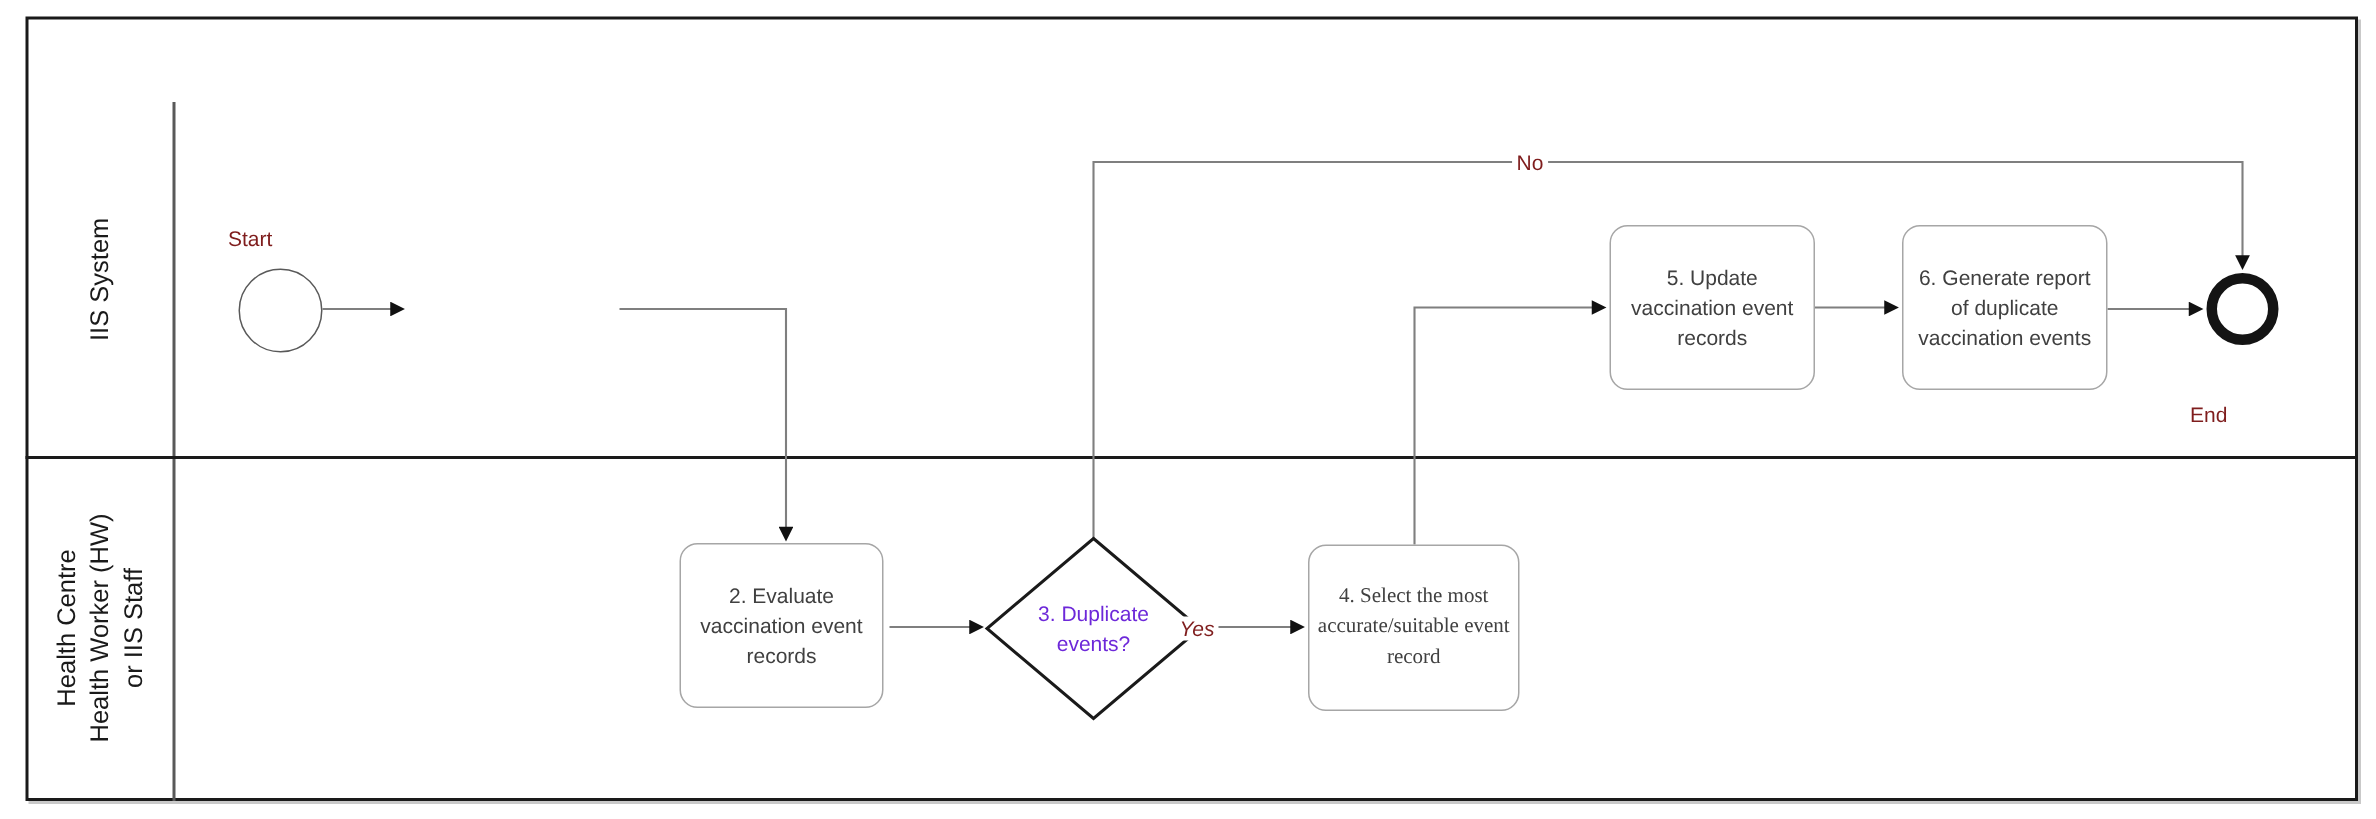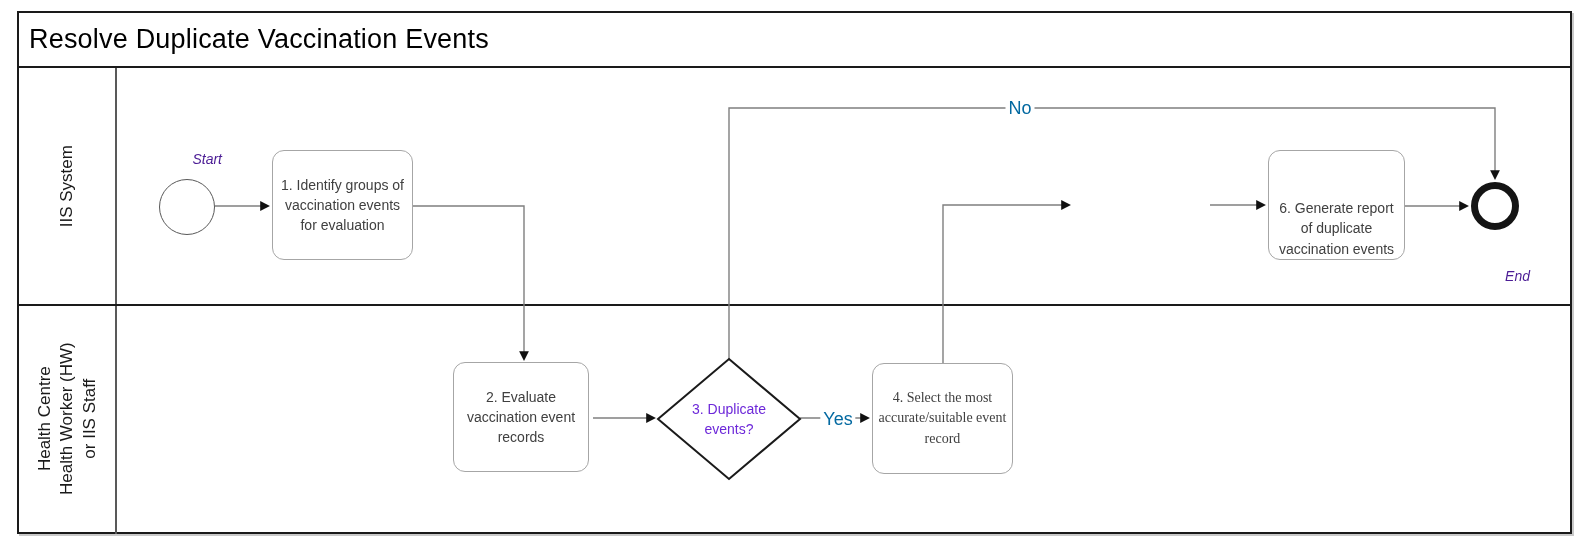--- a/index.html
+++ b/index.html
@@ -61,67 +61,64 @@
     text-align: center;
     color: #404040;
     font-size: 14px;
     line-height: 1.45;
     padding: 0 6px;
   }
   .task-1 { left: 272px;  top: 150px; width: 141px; height: 110px; }
   .task-2 { left: 453px;  top: 362px; width: 136px; height: 110px; }
   .task-4 { left: 872px;  top: 363px; width: 141px; height: 111px; padding: 0 5px; font-family: Liberation Serif, serif; }
   .task-5 { left: 1073px; top: 150px; width: 137px; height: 110px; }
-  .task-6 { left: 1268px; top: 150px; width: 137px; height: 110px; align-items: flex-end; }
+  .task-6 { left: 1268px; top: 150px; width: 137px; height: 110px; }
 
   .start-circle {
     left: 159px; top: 179px; width: 56px; height: 56px;
     border: 1.5px solid #595959; border-radius: 50%;
     box-sizing: border-box; background: #fff;
   }
   .end-circle {
     left: 1471px; top: 182px; width: 48px; height: 48px;
     border: 7px solid #141414; border-radius: 50%;
     box-sizing: border-box; background: #fff;
   }
   .event-label {
-    font-size: 14px; color: #4c1d95; text-align: right; font-style: italic;
+    font-size: 14px; color: #7f1d1d; text-align: left;
   }
   .start-label { left: 152px; top: 151px; width: 70px; }
   .end-label   { left: 1460px; top: 268px; width: 70px; }
 
   .gateway-label {
     left: 666px; top: 392px; width: 126px; height: 54px;
     display: flex; align-items: center; justify-content: center;
     text-align: center; color: #6d28d9; font-size: 14px; line-height: 1.45;
   }
   .edge-label {
     transform: translate(-50%, -50%);
     background: #fff;
     padding: 0 3px;
-    font-size: 18px;
-    color: #0369a1;
+    font-size: 14px;
+    color: #7f1d1d;
     white-space: nowrap;
   }
-  .edge-label-yes { left: 838px; top: 419px; }
+  .edge-label-yes { left: 798px; top: 419px; font-style: italic; }
   .edge-label-no  { left: 1020px; top: 108px; }
 
   #flow-svg { left: 0; top: 0; width: 1584px; height: 546px; pointer-events: none; }
   .flow { stroke: #7f7f7f; stroke-width: 1.4; fill: none; }
   .gw   { stroke: #1a1a1a; stroke-width: 2; fill: #ffffff; }
 </style>
 </head>
 <body>
 
 <div id="canvas">
 
   <div class="abs pool-border"></div>
-  <div class="abs title-band">
-    <span>Resolve Duplicate Vaccination Events</span>
-  </div>
   <div class="abs label-col-divider"></div>
   <div class="abs lane-divider"></div>
 
   <div class="abs lane-label lane-label-1">
     <span class="rot">IIS System</span>
   </div>
   <div class="abs lane-label lane-label-2">
     <span class="rot">
       <span style="display:block">Health Centre</span>
       <span style="display:block">Health Worker (HW)</span>
@@ -144,31 +141,31 @@
     <path class="flow" d="M1405 206 H1467" marker-end="url(#arrow)"></path>
     <path class="flow" d="M729 359 V108 H1495 V178" marker-end="url(#arrow)"></path>
     <polygon class="gw" points="729,359 800,419 729,479 658,419"></polygon>
   </svg>
 
   <div class="abs start-circle"></div>
   <div class="abs event-label start-label">Start</div>
   <div class="abs end-circle"></div>
   <div class="abs event-label end-label">End</div>
 
-  <div class="abs task task-1">
-    <span>1. Identify groups of vaccination events for evaluation</span>
-  </div>
   <div class="abs task task-2">
     <span>2. Evaluate vaccination event records</span>
   </div>
   <div class="abs gateway-label">
     <span>3. Duplicate events?</span>
   </div>
   <div class="abs task task-4">
     <span>4. Select the most accurate/suitable event record</span>
+  </div>
+  <div class="abs task task-5">
+    <span>5. Update vaccination event records</span>
   </div>
   <div class="abs task task-6">
     <span>6. Generate report of duplicate vaccination events</span>
   </div>
 
   <div class="abs edge-label edge-label-yes">Yes</div>
   <div class="abs edge-label edge-label-no">No</div>
 
 </div>
 

